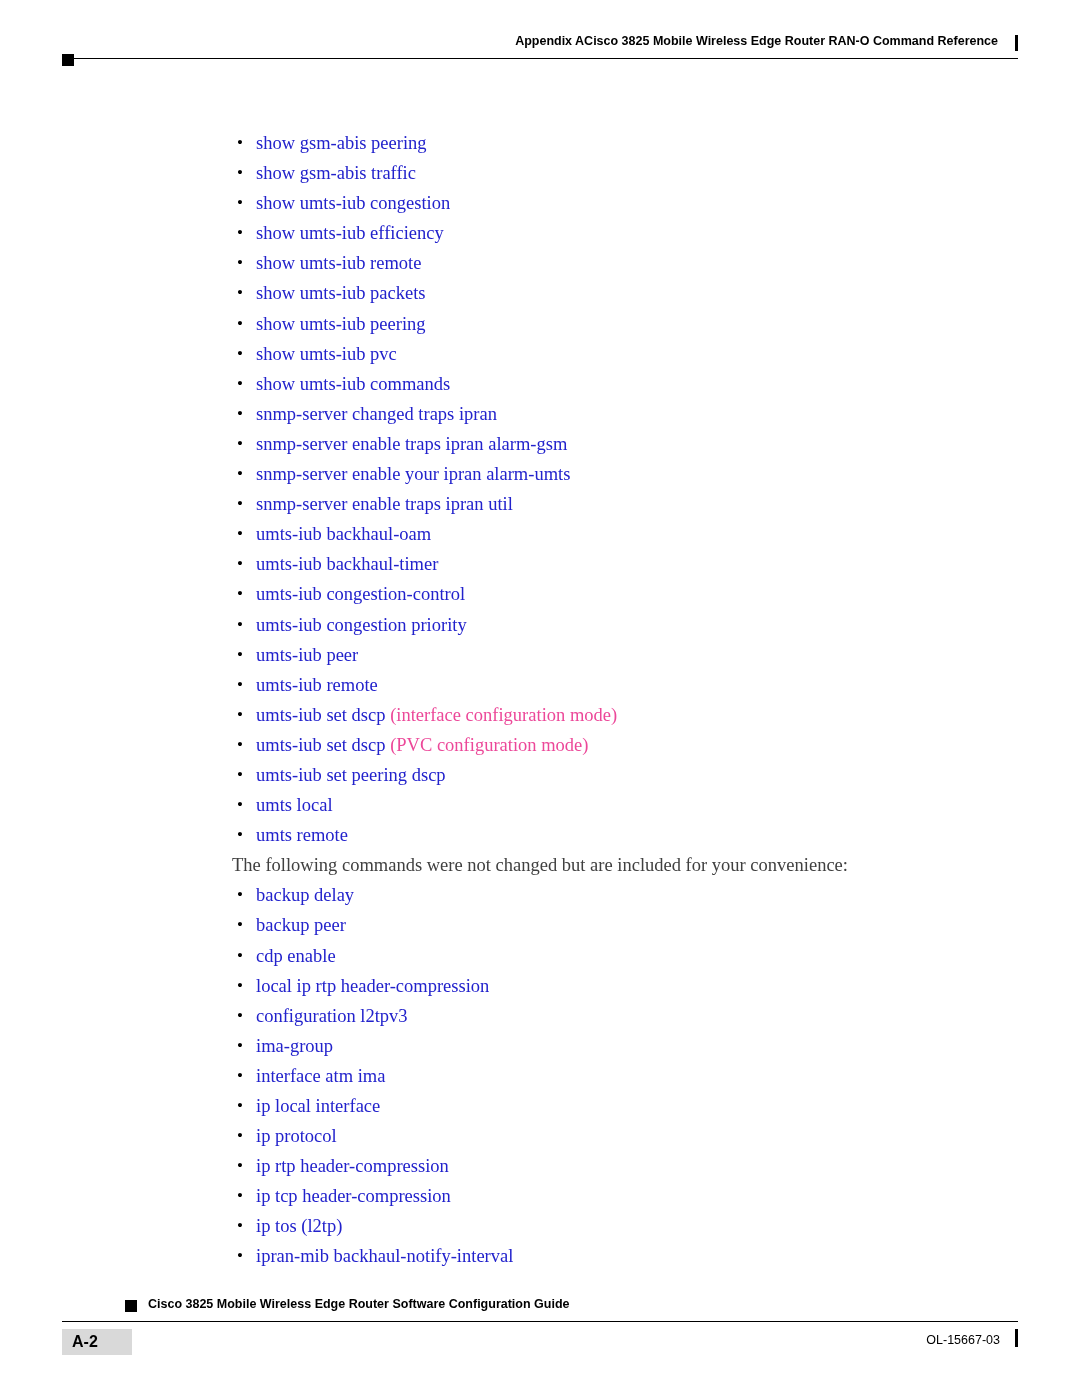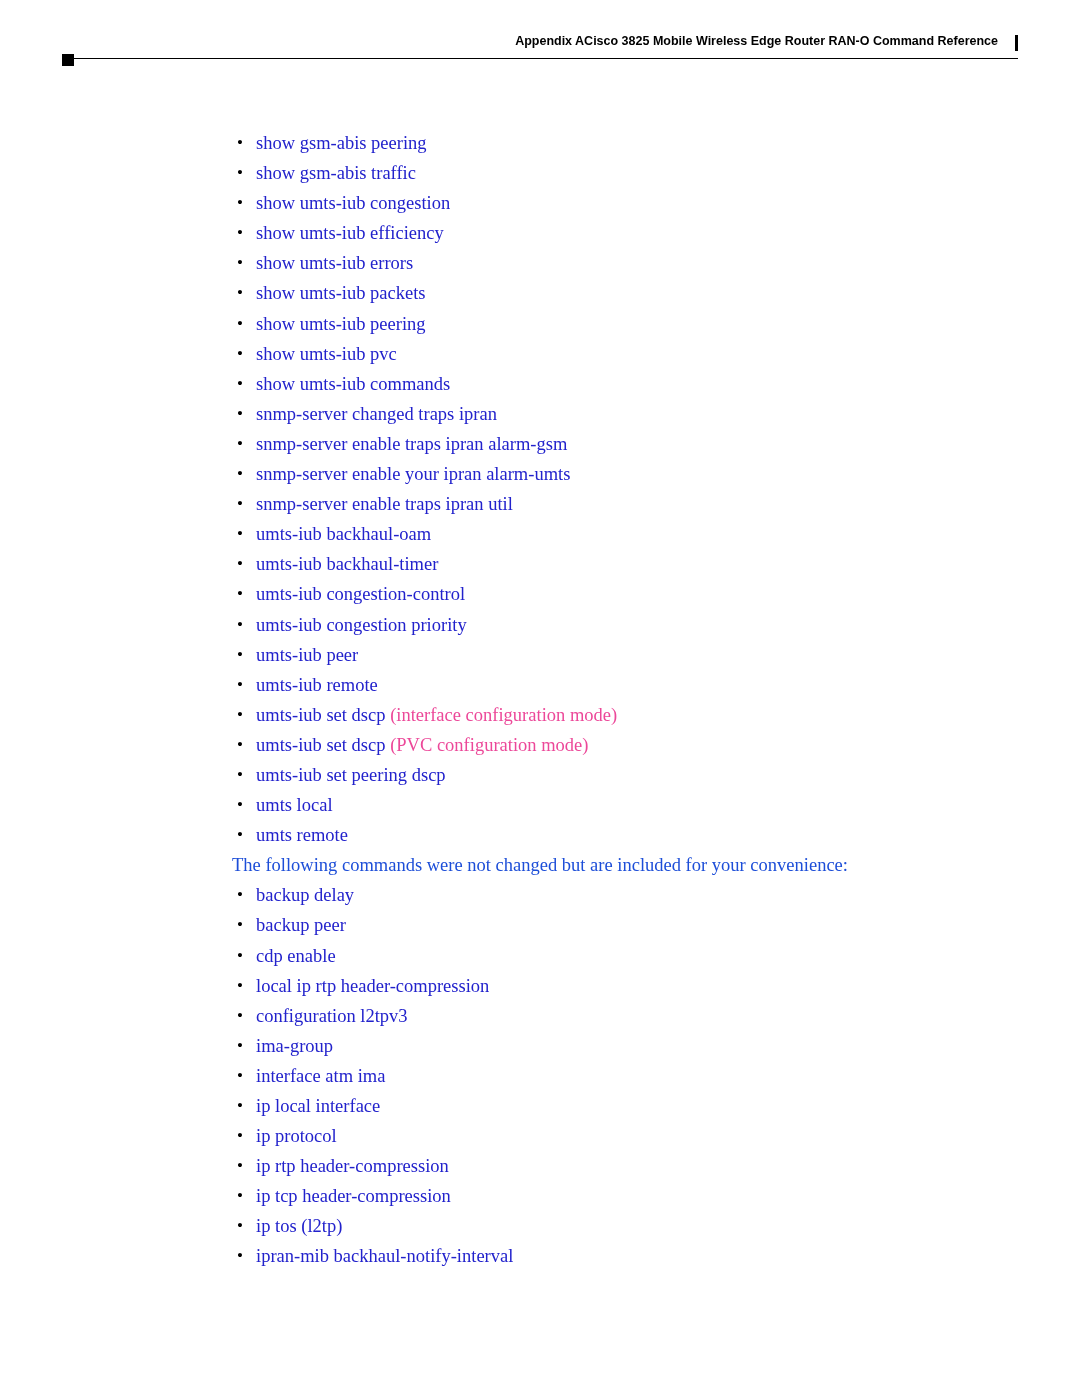--- a/index.html
+++ b/index.html
@@ -92,21 +92,21 @@
     color: #000000;
     line-height: 30.1px;
   }
   ul.cmdlist li .paren {
     color: #ec4899;
   }
 
   .para {
     font-size: 18.5px;
     line-height: 30.1px;
-    color: #1d4ed8;
+    color: #404040;
     margin-top: 0px;
     margin-bottom: 0px;
     padding-left: 0px;
   }
 
   
   .footer {
     position: absolute;
     left: 62px;
     right: 62px;
@@ -187,21 +187,21 @@
     <div class="header-rule"></div>
     <div class="header-square"></div>
   </div>
 
   <div class="content">
     <ul class="cmdlist" id="list-one">
         <li><span class="bullet">•</span><span>show gsm-abis peering</span></li>
         <li><span class="bullet">•</span><span>show gsm-abis traffic</span></li>
         <li><span class="bullet">•</span><span>show umts-iub congestion</span></li>
         <li><span class="bullet">•</span><span>show umts-iub efficiency</span></li>
-        <li><span class="bullet">•</span><span>show umts-iub errors</span></li>
+        <li><span class="bullet">•</span><span>show umts-iub remote</span></li>
         <li><span class="bullet">•</span><span>show umts-iub packets</span></li>
         <li><span class="bullet">•</span><span>show umts-iub peering</span></li>
         <li><span class="bullet">•</span><span>show umts-iub pvc</span></li>
         <li><span class="bullet">•</span><span>show umts-iub commands</span></li>
         <li><span class="bullet">•</span><span>snmp-server changed traps ipran</span></li>
         <li><span class="bullet">•</span><span>snmp-server enable traps ipran alarm-gsm</span></li>
         <li><span class="bullet">•</span><span>snmp-server enable your ipran alarm-umts</span></li>
         <li><span class="bullet">•</span><span>snmp-server enable traps ipran util</span></li>
         <li><span class="bullet">•</span><span>umts-iub backhaul-oam</span></li>
         <li><span class="bullet">•</span><span>umts-iub backhaul-timer</span></li>
@@ -226,14 +226,23 @@
         <li><span class="bullet">•</span><span>interface atm ima</span></li>
         <li><span class="bullet">•</span><span>ip local interface</span></li>
         <li><span class="bullet">•</span><span>ip protocol</span></li>
         <li><span class="bullet">•</span><span>ip rtp header-compression</span></li>
         <li><span class="bullet">•</span><span>ip tcp header-compression</span></li>
         <li><span class="bullet">•</span><span>ip tos (l2tp)</span></li>
         <li><span class="bullet">•</span><span>ipran-mib backhaul-notify-interval</span></li>
       </ul>
   </div>
 
+  <div class="footer">
+    <div class="footer-square"></div>
+    <div class="footer-guide">Cisco 3825 Mobile Wireless Edge Router Software Configuration Guide</div>
+    <div class="footer-rule"></div>
+    <div class="footer-pagebox"></div>
+    <div class="footer-pagenum">A-2</div>
+    <div class="footer-docid">OL-15667-03</div>
+    <div class="footer-bar"></div>
+  </div>
 
 </div>
 
 </body></html>

